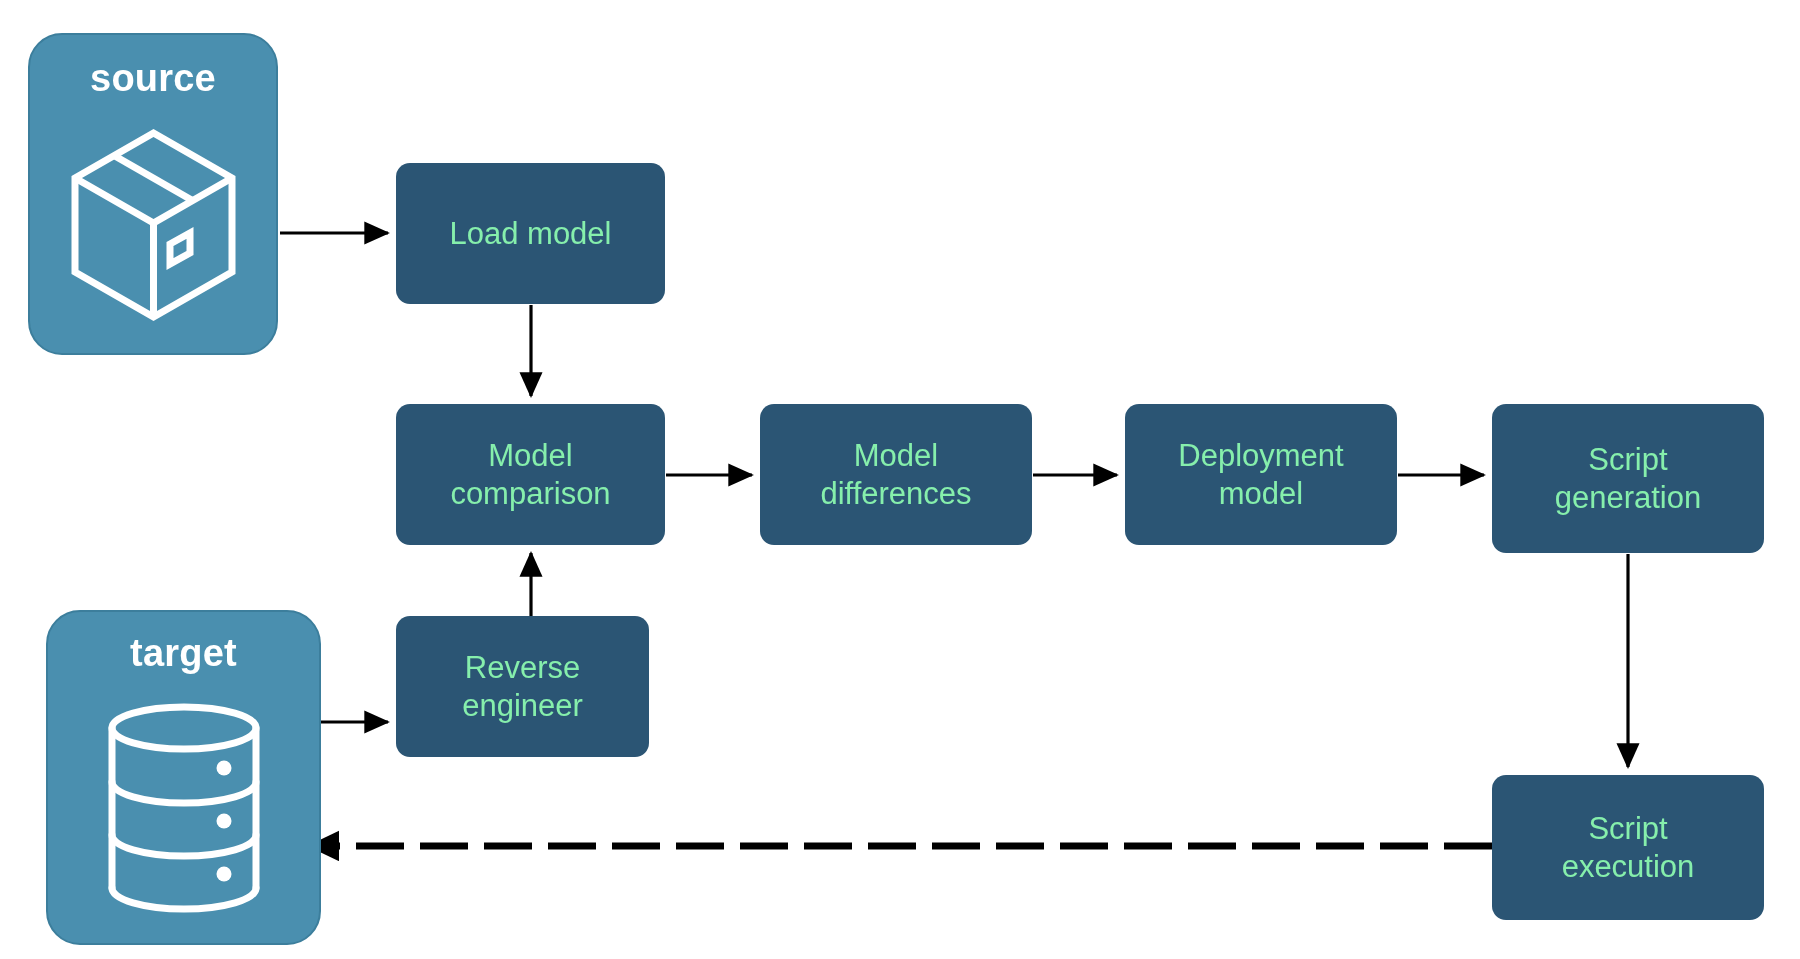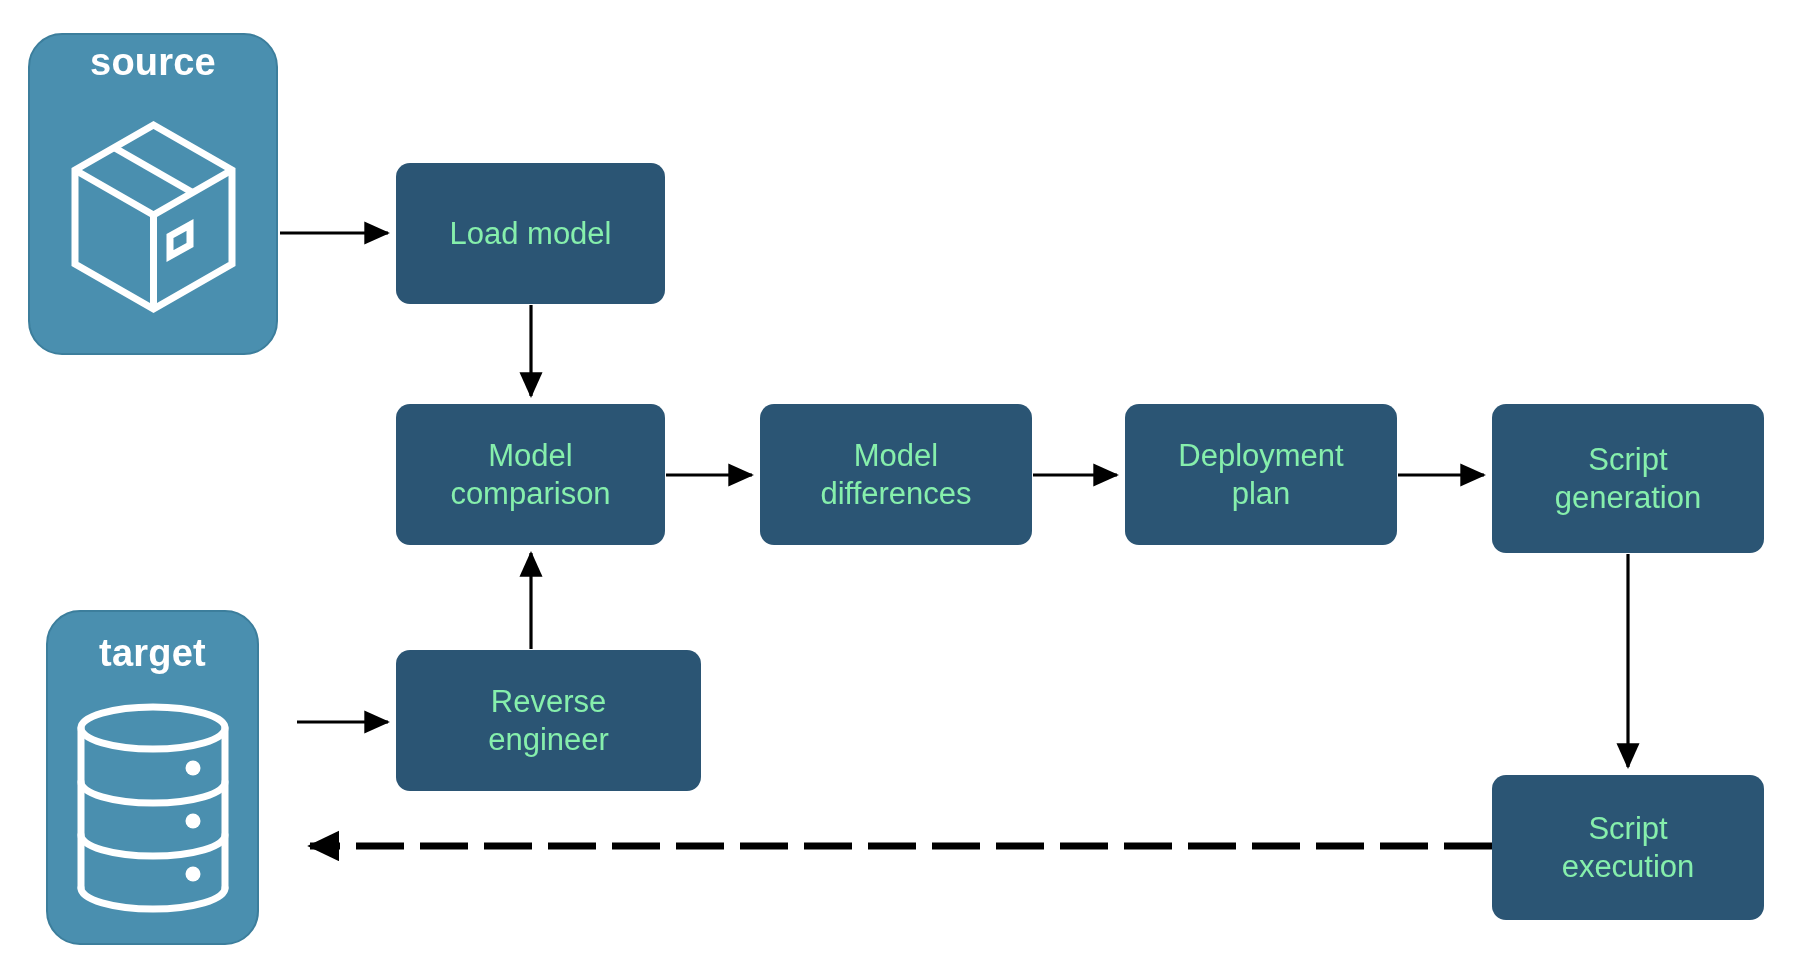--- a/index.html
+++ b/index.html
@@ -103,41 +103,41 @@
 
     <line x1="1628" y1="554" x2="1628" y2="767" stroke="#000000" stroke-width="3.2" marker-end="url(#arrowhead)"></line>
 
     <line x1="297" y1="722" x2="388" y2="722" stroke="#000000" stroke-width="3.2" marker-end="url(#arrowhead)"></line>
 
     <line x1="531" y1="649" x2="531" y2="553" stroke="#000000" stroke-width="3.2" marker-end="url(#arrowhead)"></line>
 
     <line x1="1492" y1="846" x2="310" y2="846" stroke="#000000" stroke-width="7" stroke-dasharray="48 16" marker-end="url(#arrowhead-fat)"></line>
   </svg>
 
-  <div class="endpoint" style="left:28px; top:33px; width:250px; height:322px; padding-top:8px;justify-content:flex-end;">
+  <div class="endpoint" style="left:28px; top:33px; width:250px; height:322px; padding-top:24px;justify-content:flex-end;">
     <div class="endpoint-label">source</div>
     <div class="endpoint-icon">
       <svg width="175" height="200" viewBox="0 0 175 200" xmlns="http://www.w3.org/2000/svg">
         <g fill="none" stroke="#ffffff" stroke-width="7" stroke-linejoin="miter">
 
           <path d="M87.5 8 L166 53 L166 147 L87.5 192 L9 147 L9 53 Z"></path>
 
           <path d="M9 53 L87.5 98 L166 53"></path>
 
           <path d="M87.5 98 L87.5 192"></path>
 
           <path d="M48 30.5 L126.5 75.5"></path>
         </g>
 
         <path d="M104 119 L124 108 L124 128 L104 139 Z" fill="none" stroke="#ffffff" stroke-width="7"></path>
       </svg>
     </div>
   </div>
 
-  <div class="endpoint" style="left:46px; top:610px; width:213px; height:335px; padding-top:22px;">
+  <div class="endpoint" style="left:46px; top:610px; width:275px; height:335px; padding-top:22px;">
     <div class="endpoint-label">target</div>
     <div class="endpoint-icon">
       <svg width="158" height="212" viewBox="0 0 158 212" xmlns="http://www.w3.org/2000/svg">
         <g fill="none" stroke="#ffffff" stroke-width="7" stroke-linecap="round">
 
           <path d="M7 26 L7 186"></path>
           <path d="M151 26 L151 186"></path>
 
           <ellipse cx="79" cy="26" rx="72" ry="21"></ellipse>
 
@@ -163,29 +163,29 @@
 comparison</span>
   </div>
 
   <div class="node" style="left:760px; top:404px; width:272px; height:141px;">
     <span class="node-label">Model
 differences</span>
   </div>
 
   <div class="node" style="left:1125px; top:404px; width:272px; height:141px;">
     <span class="node-label">Deployment
-plan</span>
+model</span>
   </div>
 
   <div class="node" style="left:1492px; top:404px; width:272px; height:149px;">
     <span class="node-label">Script
 generation</span>
   </div>
 
-  <div class="node" style="left:396px; top:650px; width:305px; height:141px;">
+  <div class="node" style="left:396px; top:616px; width:253px; height:141px;">
     <span class="node-label">Reverse
 engineer</span>
   </div>
 
   <div class="node" style="left:1492px; top:775px; width:272px; height:145px;">
     <span class="node-label">Script
 execution</span>
   </div>
 
 </div>

